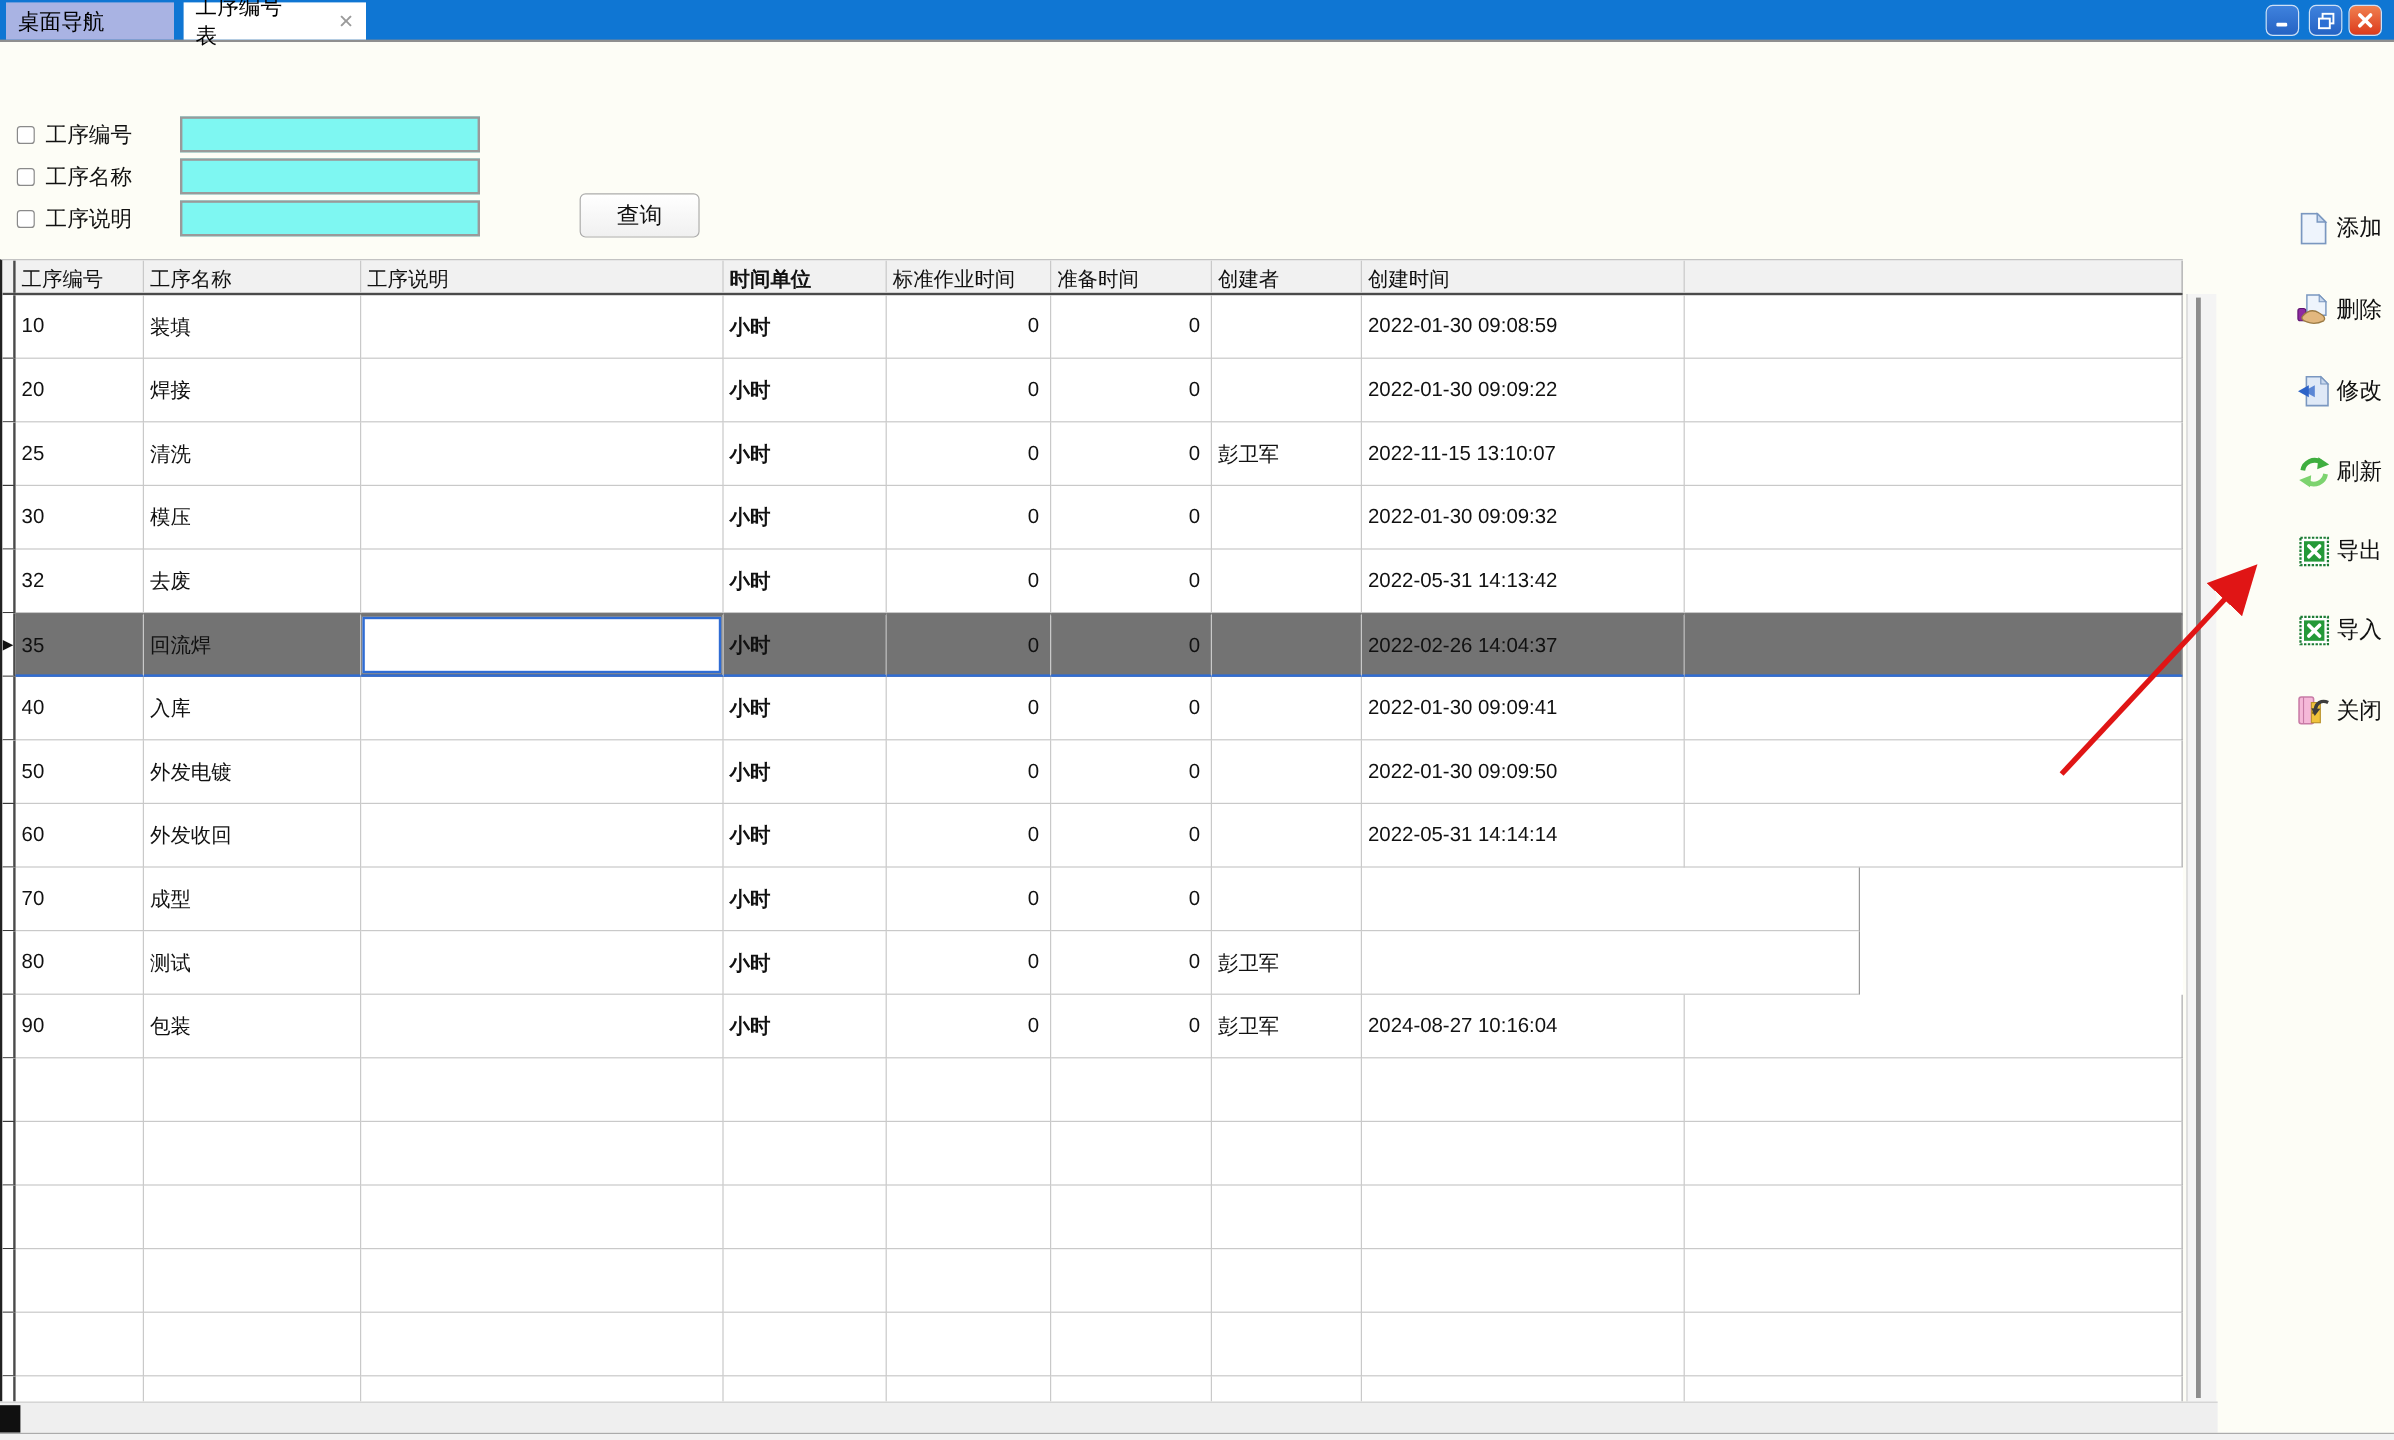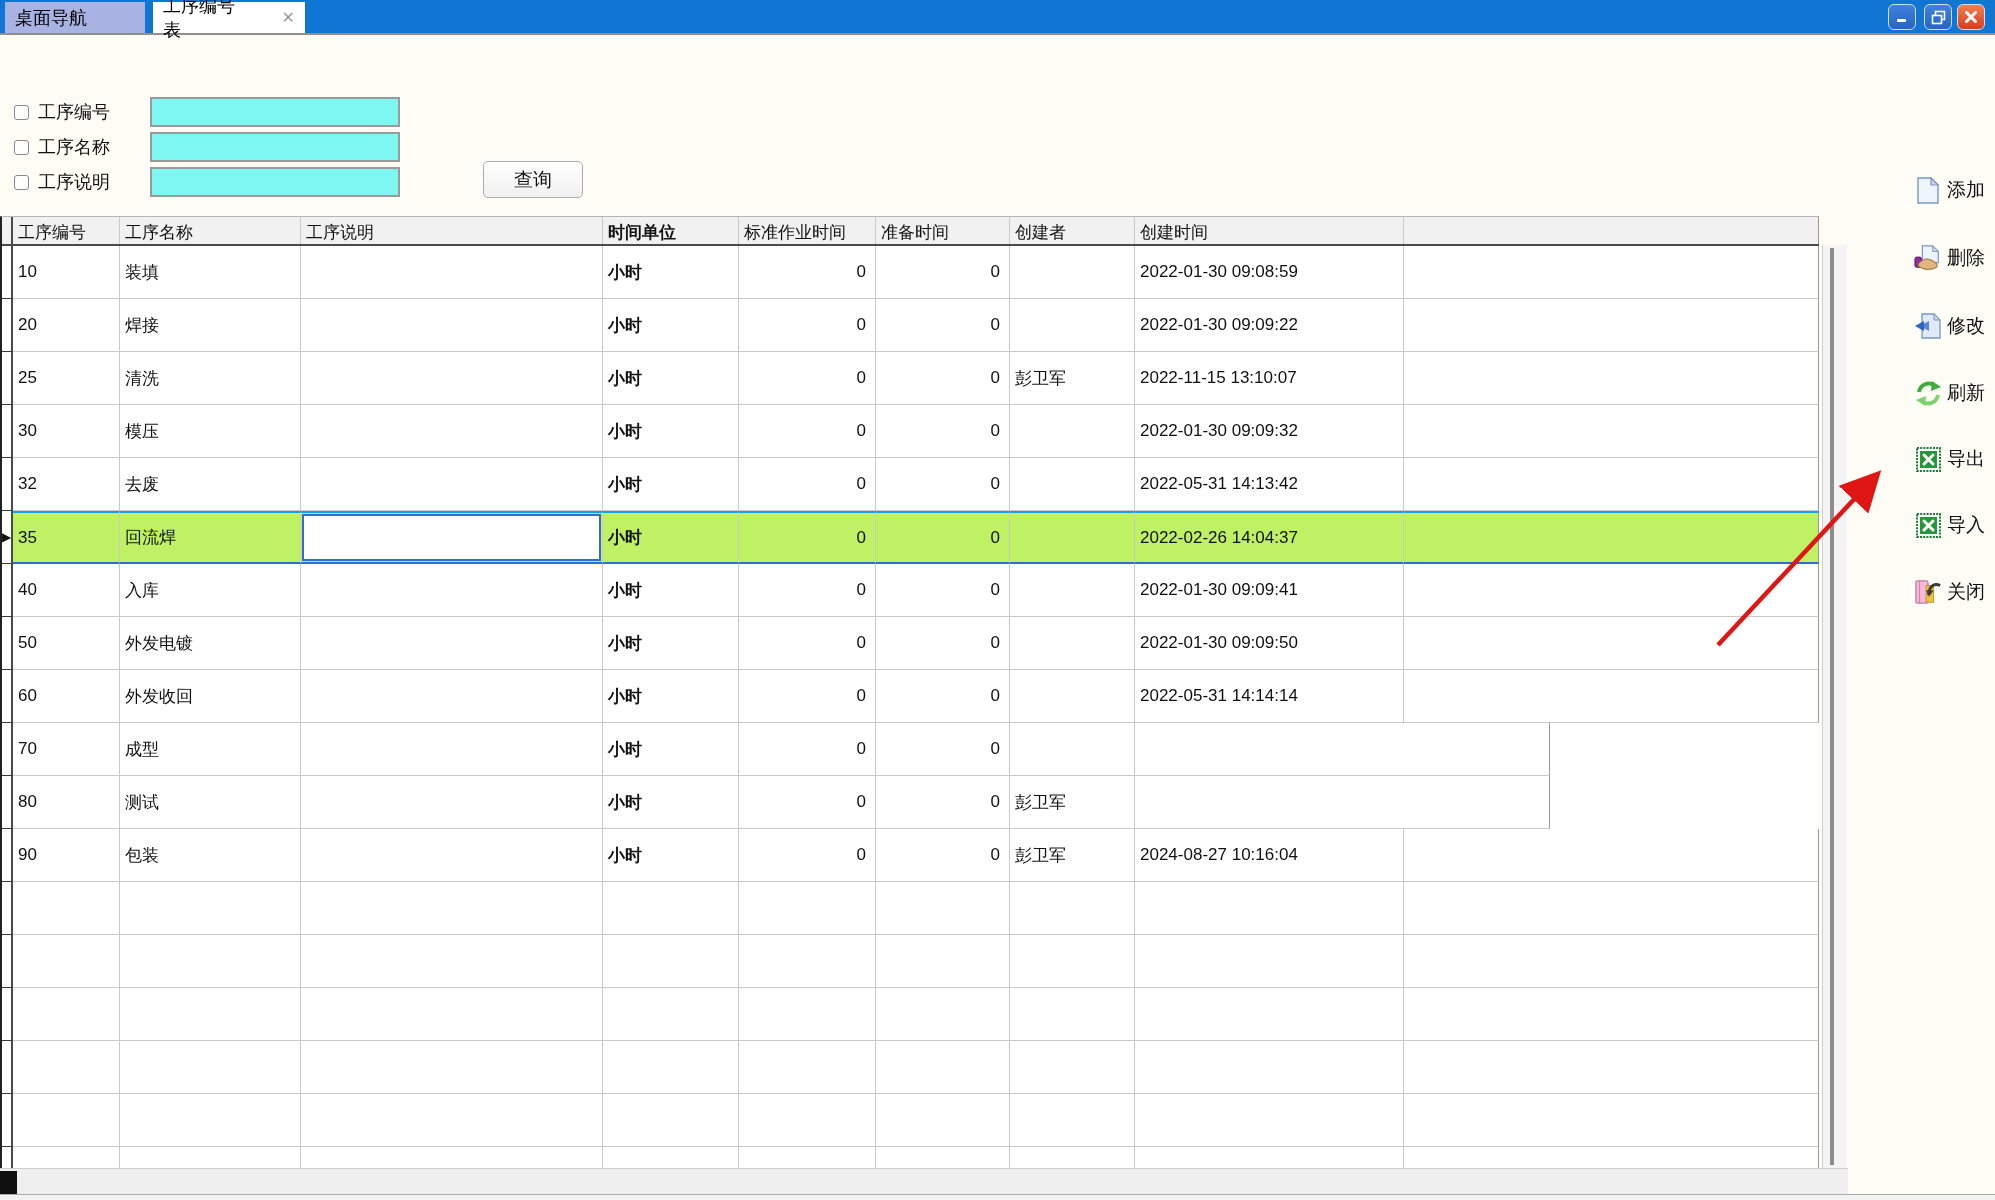--- a/index.html
+++ b/index.html
@@ -42,21 +42,21 @@
   .cell{box-sizing:border-box;border-right:1px solid #c9c9c9;border-bottom:1px solid #c9c9c9;
         font-size:17px;padding:0 5px;display:flex;align-items:center;white-space:nowrap;
         overflow:hidden;flex:none;}
   .cell.num{justify-content:flex-end;padding-right:9px;}
   .w-g{width:11px;} .w-code{width:107px;} .w-name{width:181px;} .w-desc{width:302px;}
   .w-unit{width:136px;font-weight:bold;} .w-std{width:137px;} .w-prep{width:134px;} .w-cre{width:125px;}
   .w-dt{width:269px;} .w-x{width:415px;border-right:1px solid #9a9a9a;}
   .hcell.w-std{text-align:left;padding-right:2px;}
   .thead .w-g, .cell.w-g{border-right:2px solid #4a4a4a;padding:0;}
   .cell.w-g{border-bottom:1px solid #3a3a3a;justify-content:center;background:#fff;font-size:12px;}
-  .trow.sel .cell{background:#bef264;border-top:2px solid #0ea5e9;border-bottom:2px solid #2f6cd4;}
+  .trow.sel .cell{background:#737373;border-top:2px solid #737373;border-bottom:2px solid #2f6cd4;}
   .trow.sel .cell.w-g{background:#fff;border-top:none;border-bottom:1px solid #3a3a3a;}
   .trow.sel .cell.w-desc{position:relative;padding:0;}
   .editbox{position:absolute;left:1px;top:1px;right:1px;bottom:1px;background:#fff;
            border:2px solid #2f6cd4;box-sizing:border-box;}
 
   .vscroll{position:absolute;left:1822px;top:245px;width:25px;height:923px;background:#f4f4f4;
            border-left:1px solid #cfcfcf;box-sizing:border-box;}
   .vthumb{position:absolute;left:7px;top:3px;bottom:3px;width:4px;background:#8c8c8c;}
   .hscroll{position:absolute;left:0;top:1168px;width:1848px;height:26px;background:#efefef;
            border-top:1px solid #cfcfcf;box-sizing:border-box;}

